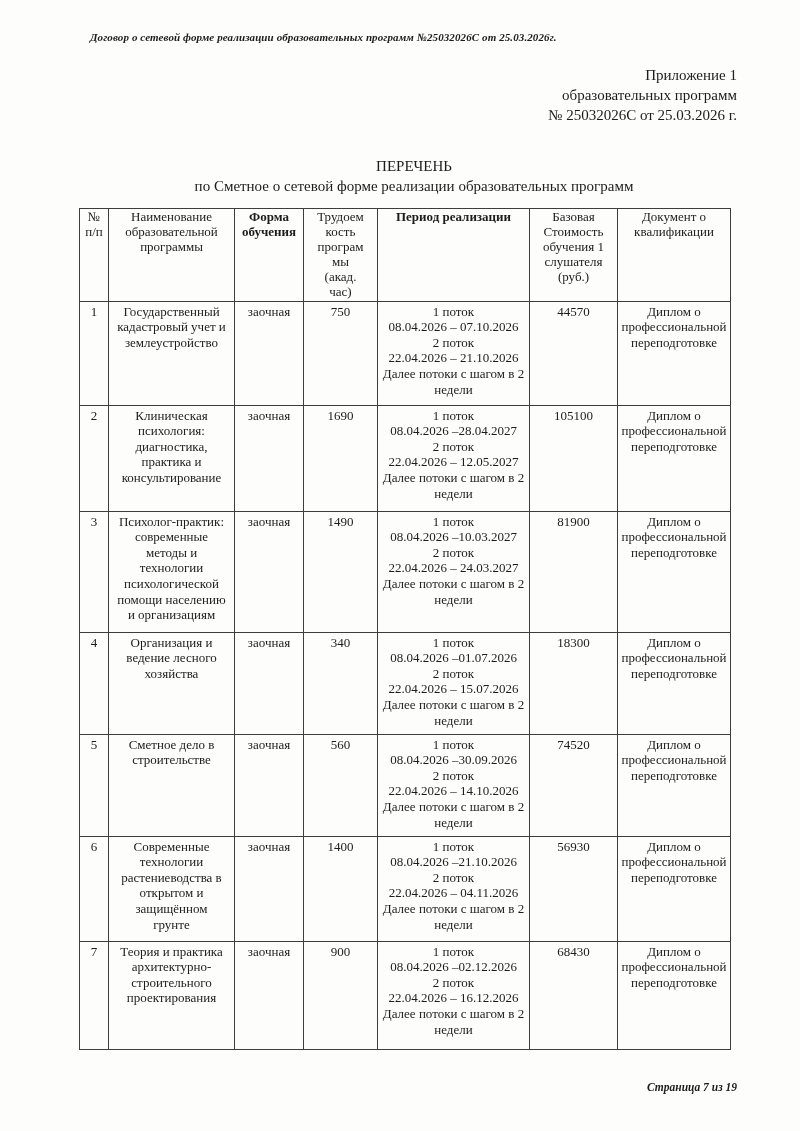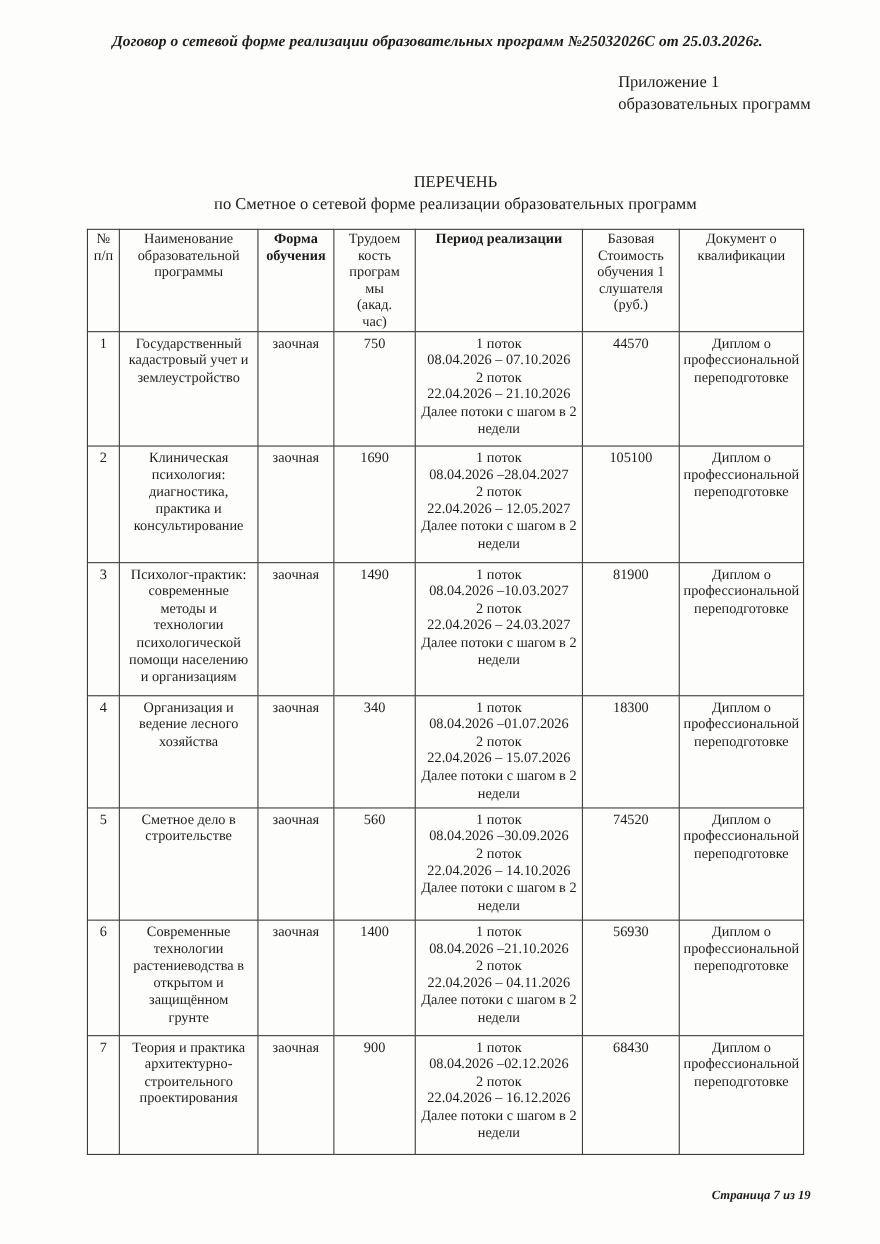--- a/index.html
+++ b/index.html
@@ -13,30 +13,30 @@
     height: 1131px;
     background: #fdfdfb;
     font-family: "Liberation Serif", serif;
     color: #1c1c1c;
     overflow: hidden;
   }
   .header-note {
     position: absolute;
     left: 90px;
     top: 31px;
-    font-size: 14px;
+    font-size: 11px;
     font-style: italic;
     font-weight: bold;
     letter-spacing: 0.1px;
-    margin-left: 12px;
   }
   .appendix {
     position: absolute;
     right: 63px;
     top: 66px;
+    text-align: right;
     font-size: 15px;
     line-height: 1.32;
   }
   .doc-title {
     position: absolute;
     left: 92px;
     right: 64px;
     top: 156px;
     text-align: center;
     font-size: 15px;
@@ -87,20 +87,21 @@
 </head>
 <body>
 
 <div class="page">
 
   <div class="header-note">Договор о сетевой форме реализации образовательных программ №25032026С от 25.03.2026г.</div>
 
   <div class="appendix">
     <div>Приложение 1</div>
     <div>образовательных программ</div>
+    <div>№ 25032026С  от 25.03.2026 г.</div>
   </div>
 
   <div class="doc-title">
     <div>ПЕРЕЧЕНЬ</div>
     <div>по Сметное о сетевой форме реализации образовательных программ</div>
   </div>
 
   <div class="table-wrap">
     <table class="programs">
       <colgroup>

